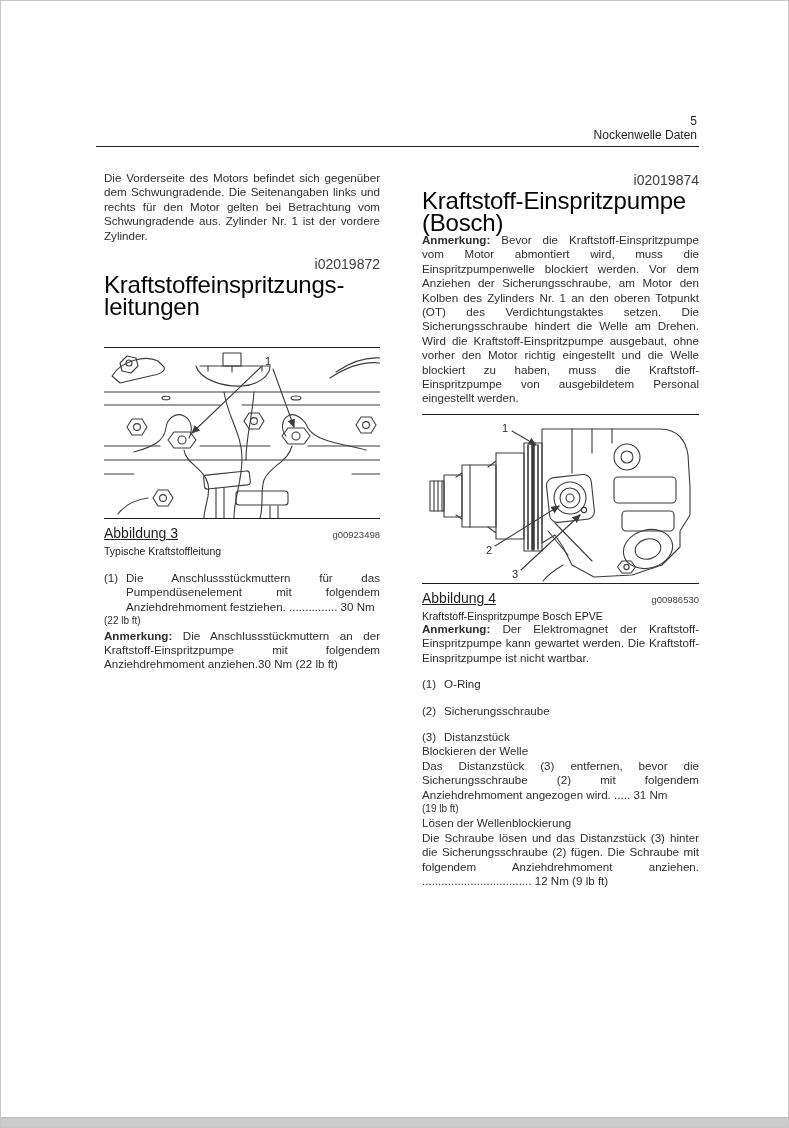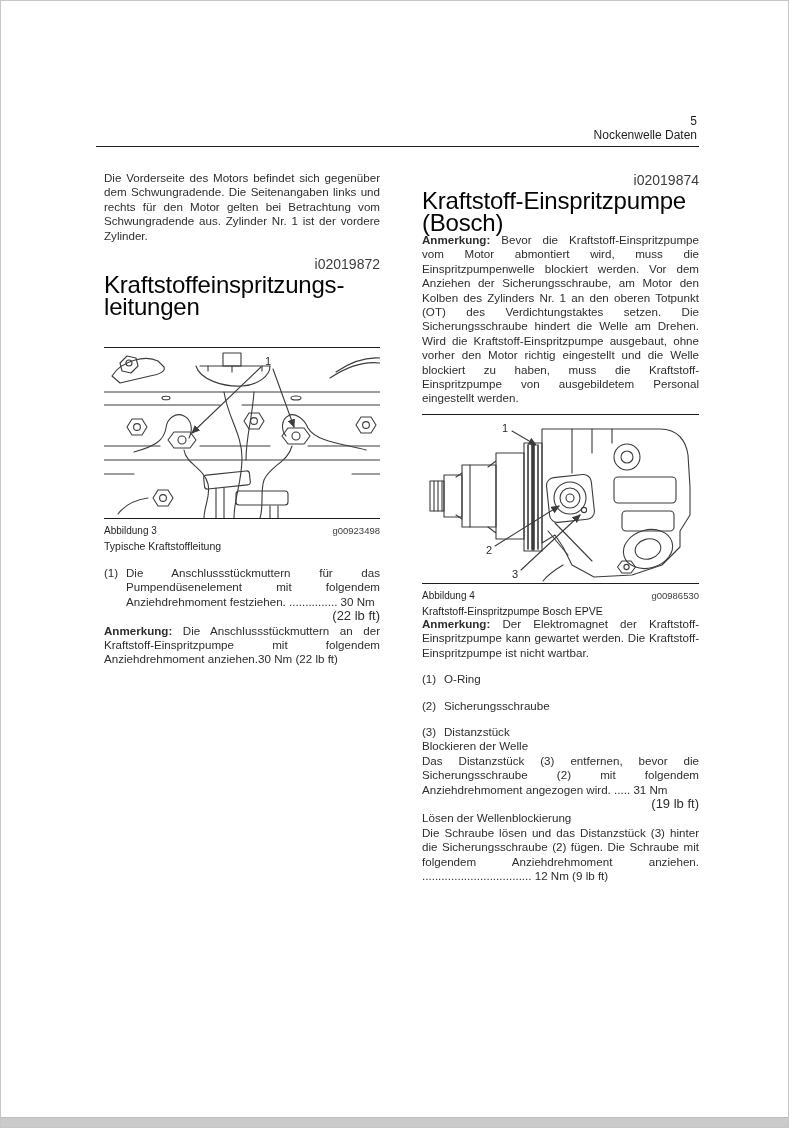--- a/index.html
+++ b/index.html
@@ -19,28 +19,28 @@
 
   p.body, .body { font-size:11.6px; line-height:14.4px; margin:0; color:#2e2e2e; }
   .just { text-align:justify; }
   .article-id { font-size:14px; color:#3d3d3d; text-align:right; line-height:11px; }
   h1 { margin:0; font-size:24px; line-height:21.5px; font-weight:normal; color:#050505; letter-spacing:-0.2px; }
   h1 .hline { display:block; }
 
   figure { margin:0; border-top:1.6px solid #1c1c1c; border-bottom:1.6px solid #1c1c1c; }
   figure svg { display:block; }
   .fig-caption-row { display:flex; justify-content:space-between; align-items:baseline; margin-top:6px; }
-  .fig-label { font-size:10px; color:#1f1f1f; }
+  .fig-label { font-size:14px; color:#1f1f1f;text-decoration:underline; }
   .fig-code  { font-size:9.5px; color:#3d3d3d; }
   .fig-sub   { font-size:10.5px; color:#1f1f1f; margin-top:4px; }
 
   .hang { display:flex; }
   .hang-num { width:22px; flex:none; }
   .hang-text { flex:1; }
-  .right-val { text-align:right; font-size:13px; line-height:14.4px; }
+  .right-val { text-align:left; font-size:10px; line-height:14.4px; }
   .indent { margin-left:18px; }
 
   .mt4{margin-top:4px}.mt6{margin-top:6px}.mt8{margin-top:8px}
   .mt12{margin-top:12px}.mt14{margin-top:14px}.mt16{margin-top:16px}.mt22{margin-top:22px}
   .mt26{margin-top:26px}.mt30{margin-top:30px}
 
   .diagram { stroke:#3c3c3c; fill:none; stroke-width:1.1; stroke-linecap:round; stroke-linejoin:round; }
   .diagram text { stroke:none; fill:#2a2a2a; font-size:11px; font-family:"Liberation Sans", sans-serif; }
 </style>
 </head>

